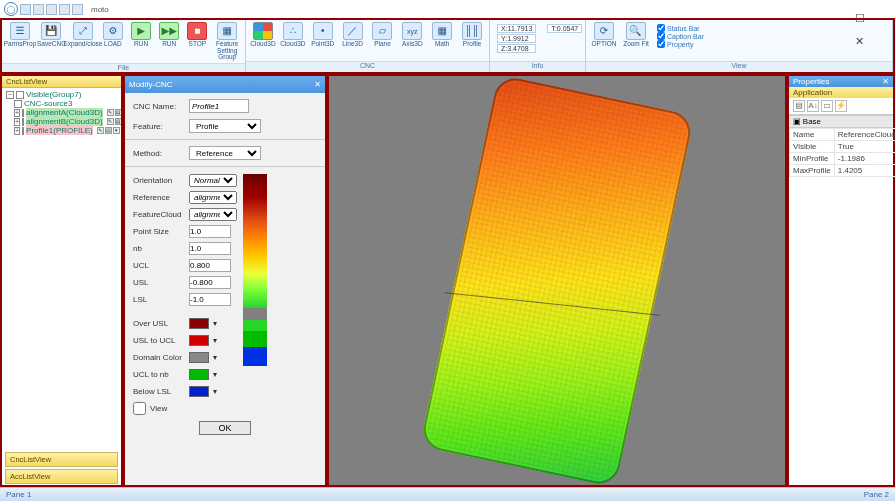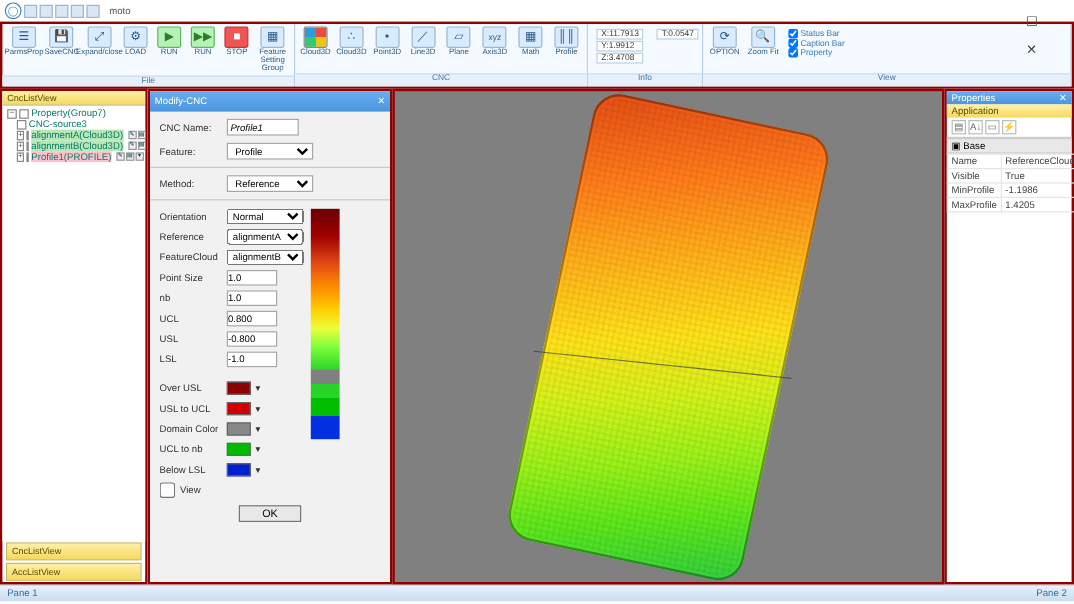--- a/index.html
+++ b/index.html
@@ -60,21 +60,21 @@
 .frow input, .frow select { font-size:8px; height:14px; border:1px solid #a7a7a7; background:#fff; padding:0 2px;}
 .frow input { width:60px;font-style:italic; }
 .frow select { width:72px; }
 .sep { border-top:1px solid #c9c9c9; margin:6px -8px; }
 .tolgrid { display:flex; gap:6px; }
 .tolcol { display:flex; flex-direction:column; gap:3px; }
 .trow { display:flex; align-items:center; gap:4px; height:14px;}
 .trow label { width:52px; font-size:8px;}
 .trow input[type=text]{ width:42px; height:13px; font-size:8px; border:1px solid #a7a7a7;}
 .trow .sw { width:20px; height:11px; border:1px solid #666;}
-.trow select { width:64px; height:13px; font-size:8px;}
+.trow select { width:48px; height:13px; font-size:8px;font-style:italic;}
 .gradbar { width:24px; height:192px; margin-top:1px; background: linear-gradient(to bottom,#6b0000 0%, #a00000 12%, #e34b15 24%, #ff8c00 34%, #ffcf00 44%, #eaff3a 52%, #7fff3a 60%, #28d428 70%, #808080 70% 76%, #28d428 76% 82%, #00bd00 82% 90%, #0030e0 90% 100%);}
 .okrow { text-align:center; margin-top:6px;}
 .okrow button { font-size:9px; padding:1px 18px; border:1px solid #777; background:#e8e8e8; cursor:pointer;}
 
 
 .viewport { flex:1; background:#808080; position:relative; overflow:hidden;}
 .phone { position:absolute; left:50%; top:50%; width:200px; height:380px; transform: translate(-50%,-50%) rotate(12deg); border-radius:22px; background: linear-gradient(165deg,#e34b15 0%, #ff7a1a 18%, #ffb31a 35%, #ffe21a 50%, #d4f21a 62%, #9df21a 74%, #5fe81a 86%, #2ecc40 100%); box-shadow: inset 0 0 0 2px rgba(0,0,0,.35); }
 .phone::after{content:""; position:absolute; inset:4px; border-radius:18px; background: repeating-linear-gradient(90deg, rgba(0,0,0,.04) 0 2px, transparent 2px 5px), repeating-linear-gradient(0deg, rgba(0,0,0,.04) 0 2px, transparent 2px 5px);}
 .phone .line { position:absolute; left:-4%; top:56%; width:108%; height:1px; background:rgba(40,40,60,.6); transform:rotate(-6deg);}
 
@@ -232,21 +232,21 @@
 
 <div class="main">
 
   <div class="left panel-border">
     <div class="treewrap">
       <div class="treehdr">CncListView</div>
       <div class="tree">
         <div class="node">
             <span class="exp">−</span>
             <span class="chk"></span>
-            <span class="lbl">Property(Group7)</span>
+            <span class="lbl">Visible(Group7)</span>
           </div>
         <div class="node i1">
             <span class="chk"></span>
             <span class="lbl">CNC-source3</span>
           </div>
         <div class="node i1">
             <span class="exp">+</span>
             <span class="chk"></span>
             <span class="lbl hl">alignmentA(Cloud3D)</span>
             <span class="tiny">

